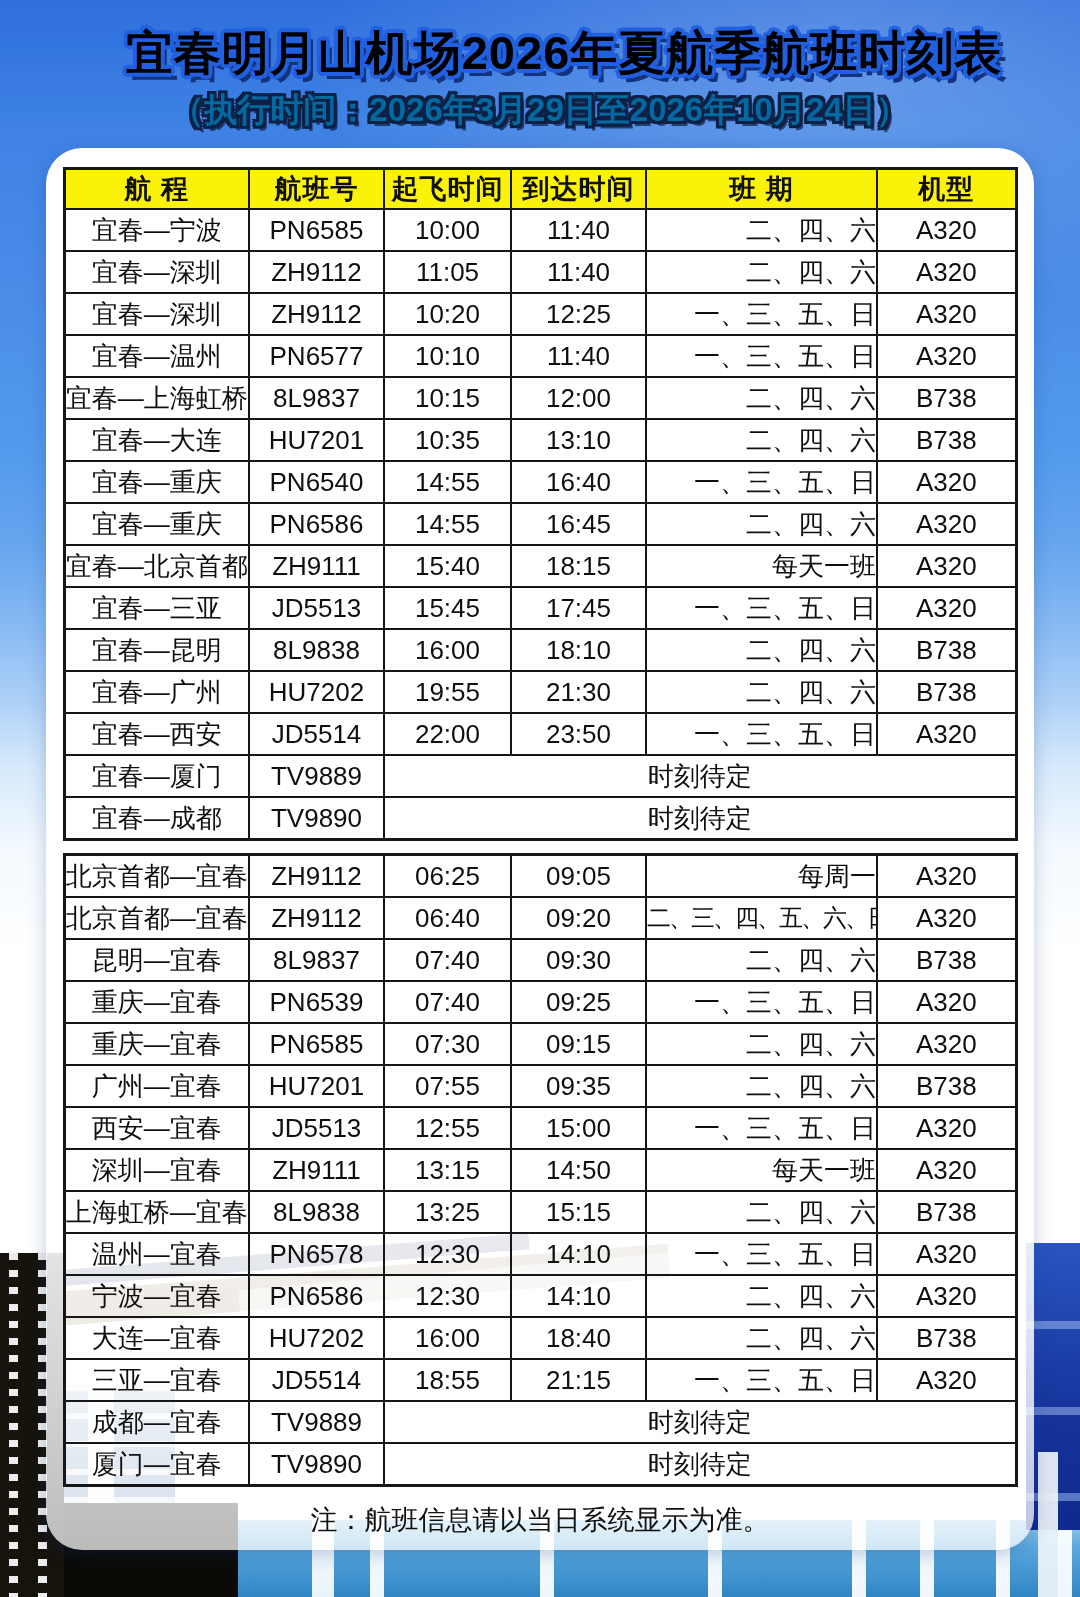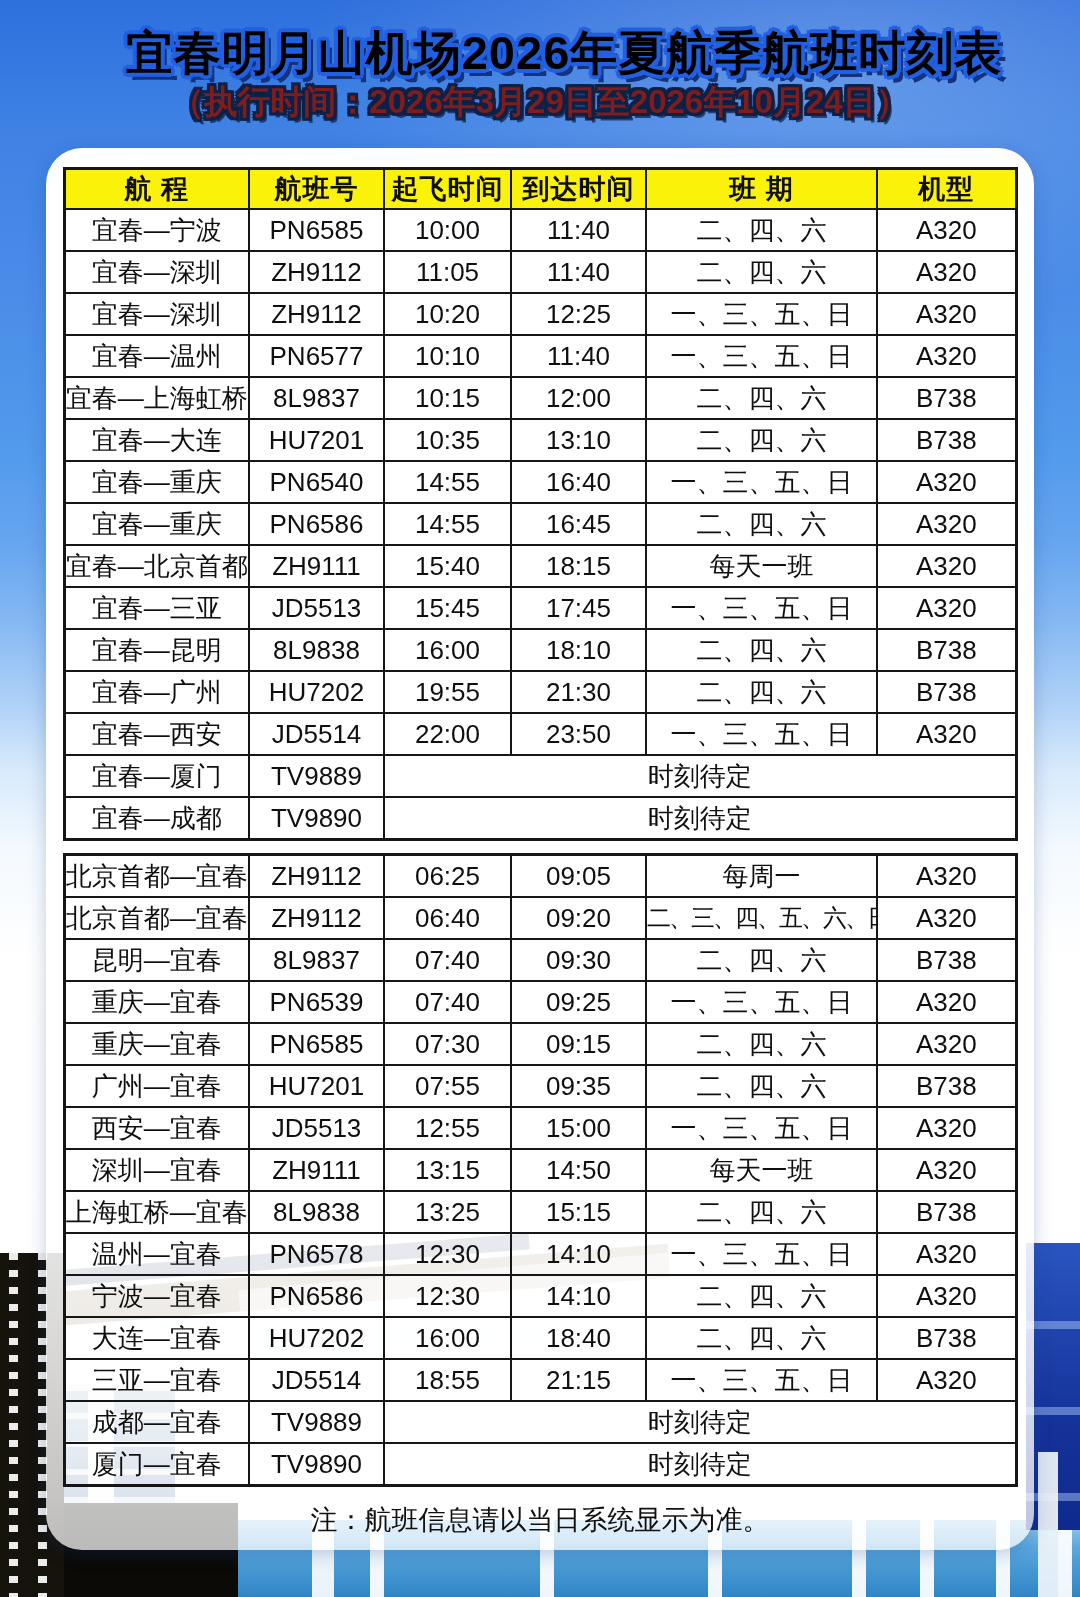--- a/index.html
+++ b/index.html
@@ -50,22 +50,22 @@
   .title{
     font-size:47px;font-weight:bold;letter-spacing:1px;line-height:1.15;
     color:#000000;
     text-shadow:
       -3px -3px 0 #2160e0, 3px -3px 0 #2160e0,-3px 3px 0 #2160e0, 3px 3px 0 #2160e0,
       -4px 0 0 #2160e0, 4px 0 0 #2160e0, 0 -4px 0 #2160e0, 0 4px 0 #2160e0,
       6px 7px 0 #13337f;
     padding-left: 48px;
   }
   .subtitle{
-    font-size:33px;font-weight:bold;letter-spacing:0;
-    color:#7f1d1d;
+    margin-top:8px;font-size:33px;font-weight:bold;letter-spacing:0;
+    color:#0369a1;
     text-shadow:
       -3px -3px 0 #0d2147, 3px -3px 0 #0d2147,-3px 3px 0 #0d2147, 3px 3px 0 #0d2147,
       -3px 0 0 #0d2147, 3px 0 0 #0d2147, 0 -3px 0 #0d2147, 0 3px 0 #0d2147,
       4px 5px 0 rgba(8,20,50,.65);
   }
   
   .panel{
     position:absolute;left:46px;top:148px;width:988px;height:1402px;z-index:2;
     border-radius:36px;
     background:linear-gradient(180deg,
@@ -82,21 +82,21 @@
   table.second{margin-top:12px;}
   .sched th,.sched td{
     border:2px solid #161616;text-align:center;vertical-align:middle;
     padding:0;white-space:nowrap;overflow:hidden;color:#0f0f0f;
   }
   .sched thead th{
     background:#fbf20a;height:38px;font-size:27px;font-weight:bold;letter-spacing:1px;
   }
   .sched tbody td{height:40px;font-size:26px;}
   td.cell-flight,td.cell-time,td.cell-ac{font-size:27px;}
-  td.cell-days{font-size:25px;}
+  td.cell-days{font-size:25px;text-align:right;}
   td.cell-days.tight{font-size:24px;letter-spacing:-2px;}
   td.cell-pending{font-size:26px;}
   
   .note{
     margin-top:15px;text-align:center;font-size:27px;font-weight:normal;color:#101010;
   }
 </style>
 </head>
 <body>
 

